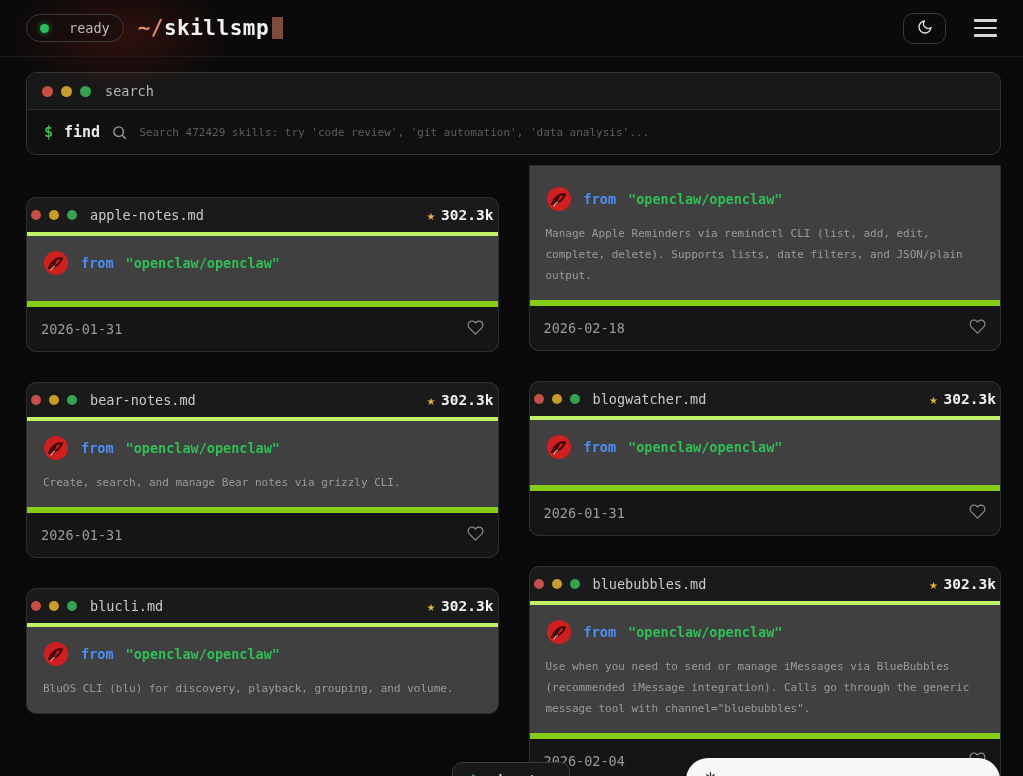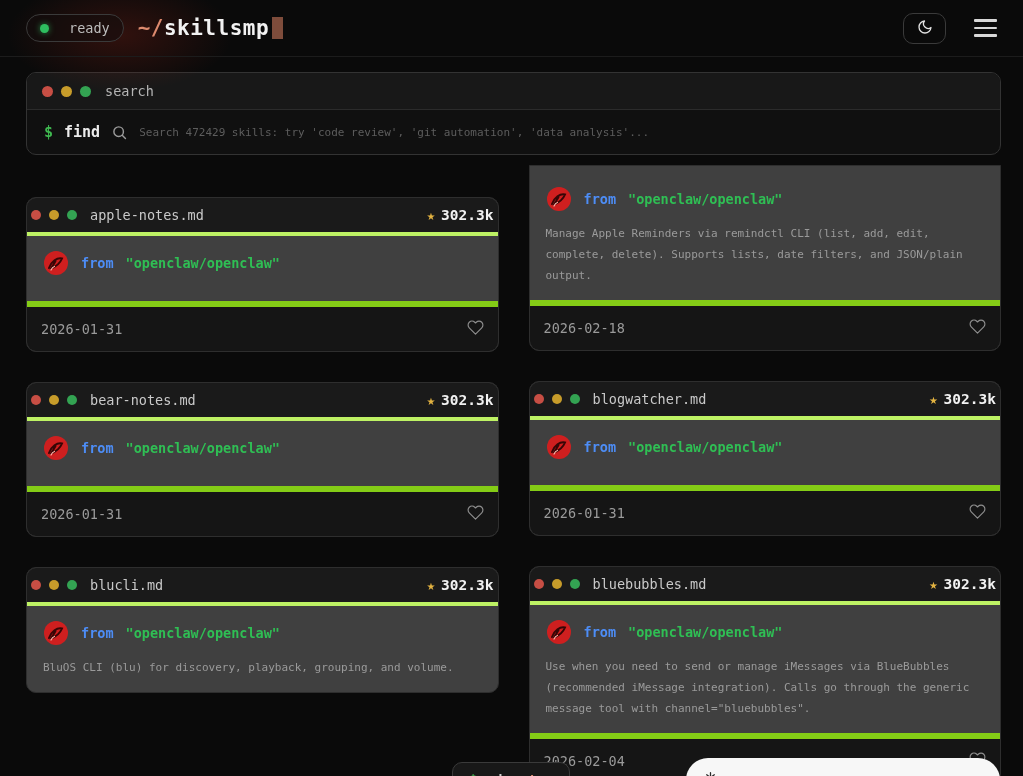--- a/index.html
+++ b/index.html
@@ -217,20 +217,21 @@
         <div class="card-body">
           <div class="from-row">
             <span class="avatar"><svg width="26" height="26" viewBox="0 0 26 26">
                 <circle cx="13" cy="13" r="12" fill="#cf1f1f"></circle>
                 <path d="M6 18c2.5-7 8-10.5 13-9.5-1.5 4-6 8.5-10.5 9.5l4-7" stroke="#360606" stroke-width="2" fill="none" stroke-linecap="round"></path>
                 <path d="M8 20c1-2 2-3 3.5-3.5" stroke="#ffb3a8" stroke-width="1.2" fill="none" stroke-linecap="round"></path>
               </svg></span>
             <span class="from-lbl">from</span>
             <span class="src">"openclaw/openclaw"</span>
           </div>
+          <p class="desc">Create, search, and manage Bear notes via grizzly CLI.</p>
         </div>
         <footer class="card-foot">
           <span class="date">2026-01-31</span>
           <button class="heart-btn">
             <span><svg width="17" height="17" viewBox="0 0 24 24">
                 <path d="M20.84 4.61a5.5 5.5 0 0 0-7.78 0L12 5.67l-1.06-1.06a5.5 5.5 0 0 0-7.78 7.78l1.06 1.06L12 21.23l7.78-7.78 1.06-1.06a5.5 5.5 0 0 0 0-7.78z" fill="none" stroke="#8f8f8f" stroke-width="1.6" stroke-linejoin="round"></path>
               </svg></span>
           </button>
         </footer>
       </article>

